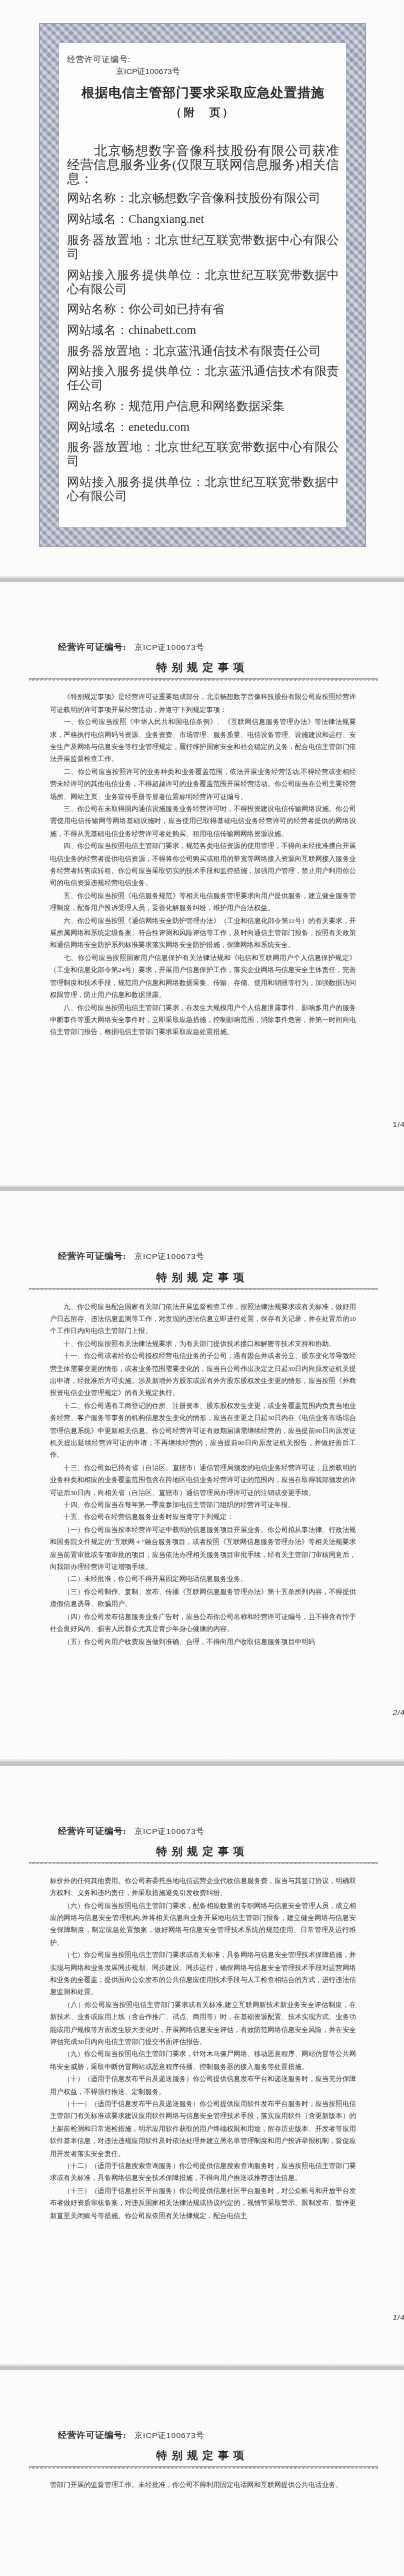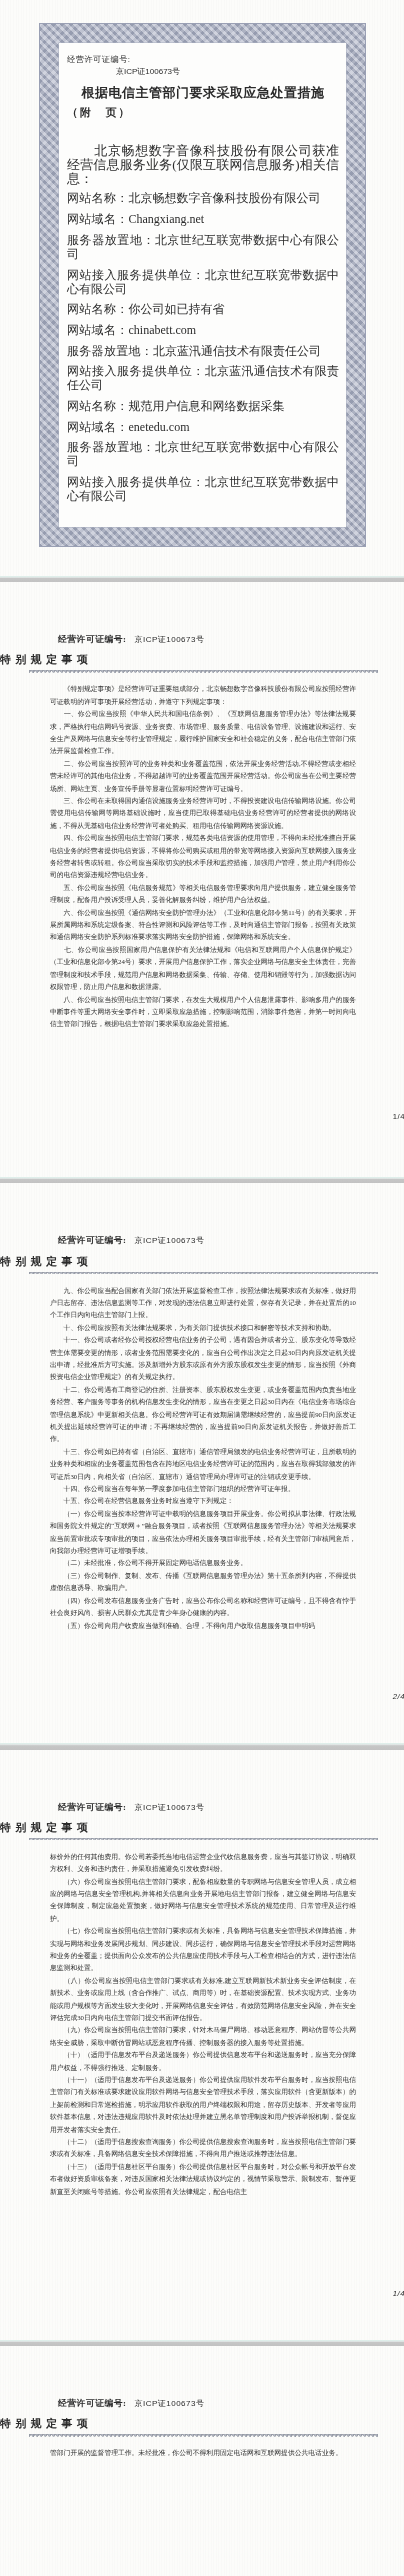--- a/index.html
+++ b/index.html
@@ -51,60 +51,61 @@
   }
   .cert-title{
     margin:7.2px 0 0 0;
     text-align:center;
     font-size:13px;
     font-weight:700;
     letter-spacing:0.5px;
   }
   .cert-subtitle{
     margin:4.1px 0 0 0;
+    text-align:center;
     font-size:10.8px;
     font-weight:700;
     letter-spacing:2.1px;
   }
   .cert-intro{
     margin:24px 0 3.1px 0;
     font-size:13px;
     line-height:14px;
     text-align:justify;
   }
   .cert-entries{margin-top:5.2px;}
   .entry{
     font-size:12px;
     line-height:14px;
     margin-bottom:6.7px;
     text-align:justify;
   }
   .entry-label{letter-spacing:0.3px;}
   .entry-value{}
   
-  .prov-page{padding-top:8px;}
+  .prov-page{padding-top:16px;}
   .p2{height:587px;}
   .p3{height:552px;}
   .p4{height:582px;}
   .p5{height:555px;}
   .prov-head{
     padding:44px 0 0 58px;
     font-size:8.8px;
     font-weight:700;
     letter-spacing:0.5px;
   }
   .num-value{
     font-weight:400;
     font-size:8px;
     margin-left:5.2px;
     font-family:"Liberation Sans","DejaVu Sans",sans-serif;
   }
   .prov-title{
     margin:7.2px 0 3.1px 0;
-    text-align:left;
+    text-align:center;
     font-size:10.8px;
     font-weight:700;
     letter-spacing:4.6px;
   }
   .wavy{
     height:2.6px;
     margin:0 27px 7.2px 29px;
     background-image:
       linear-gradient(135deg, #878c99 42%, transparent 42%),
       linear-gradient(45deg, transparent 58%, #9aa0ad 58%);

